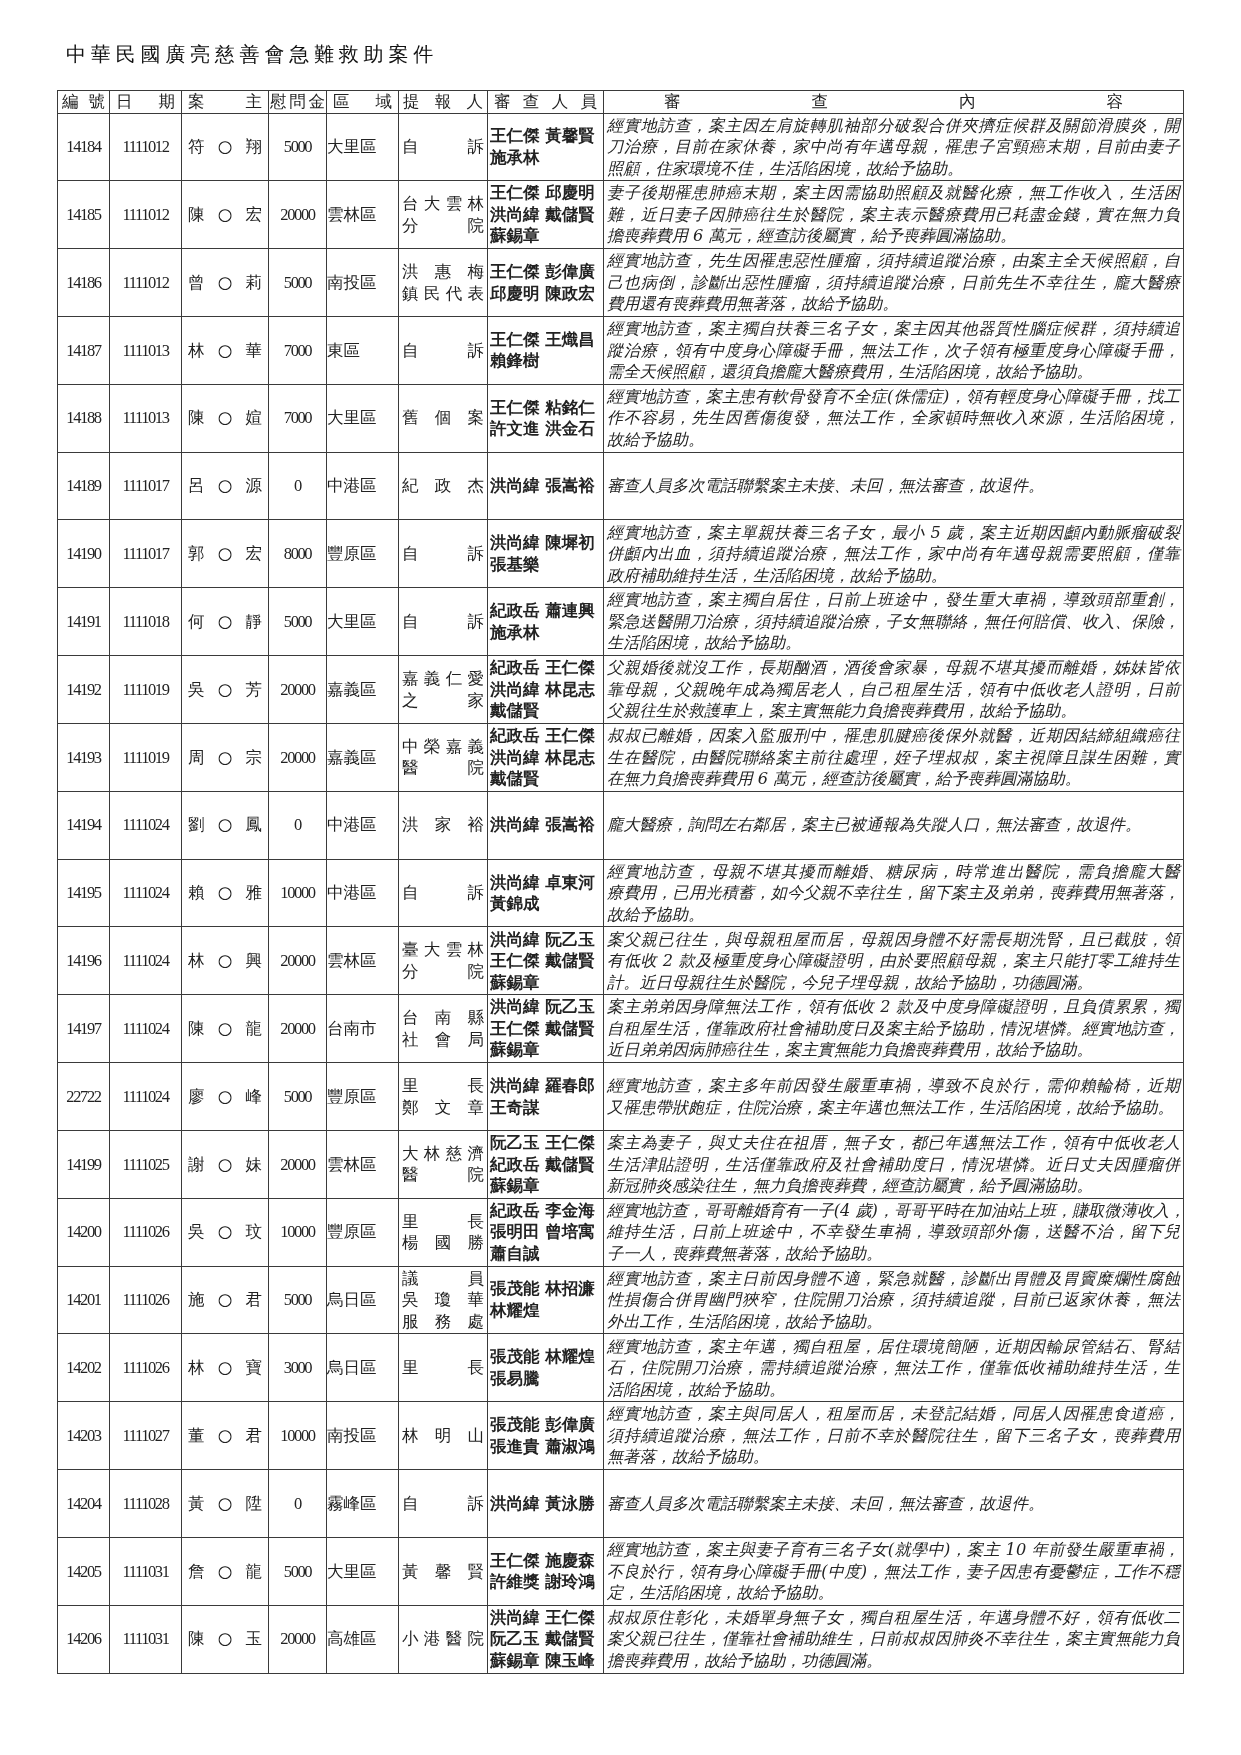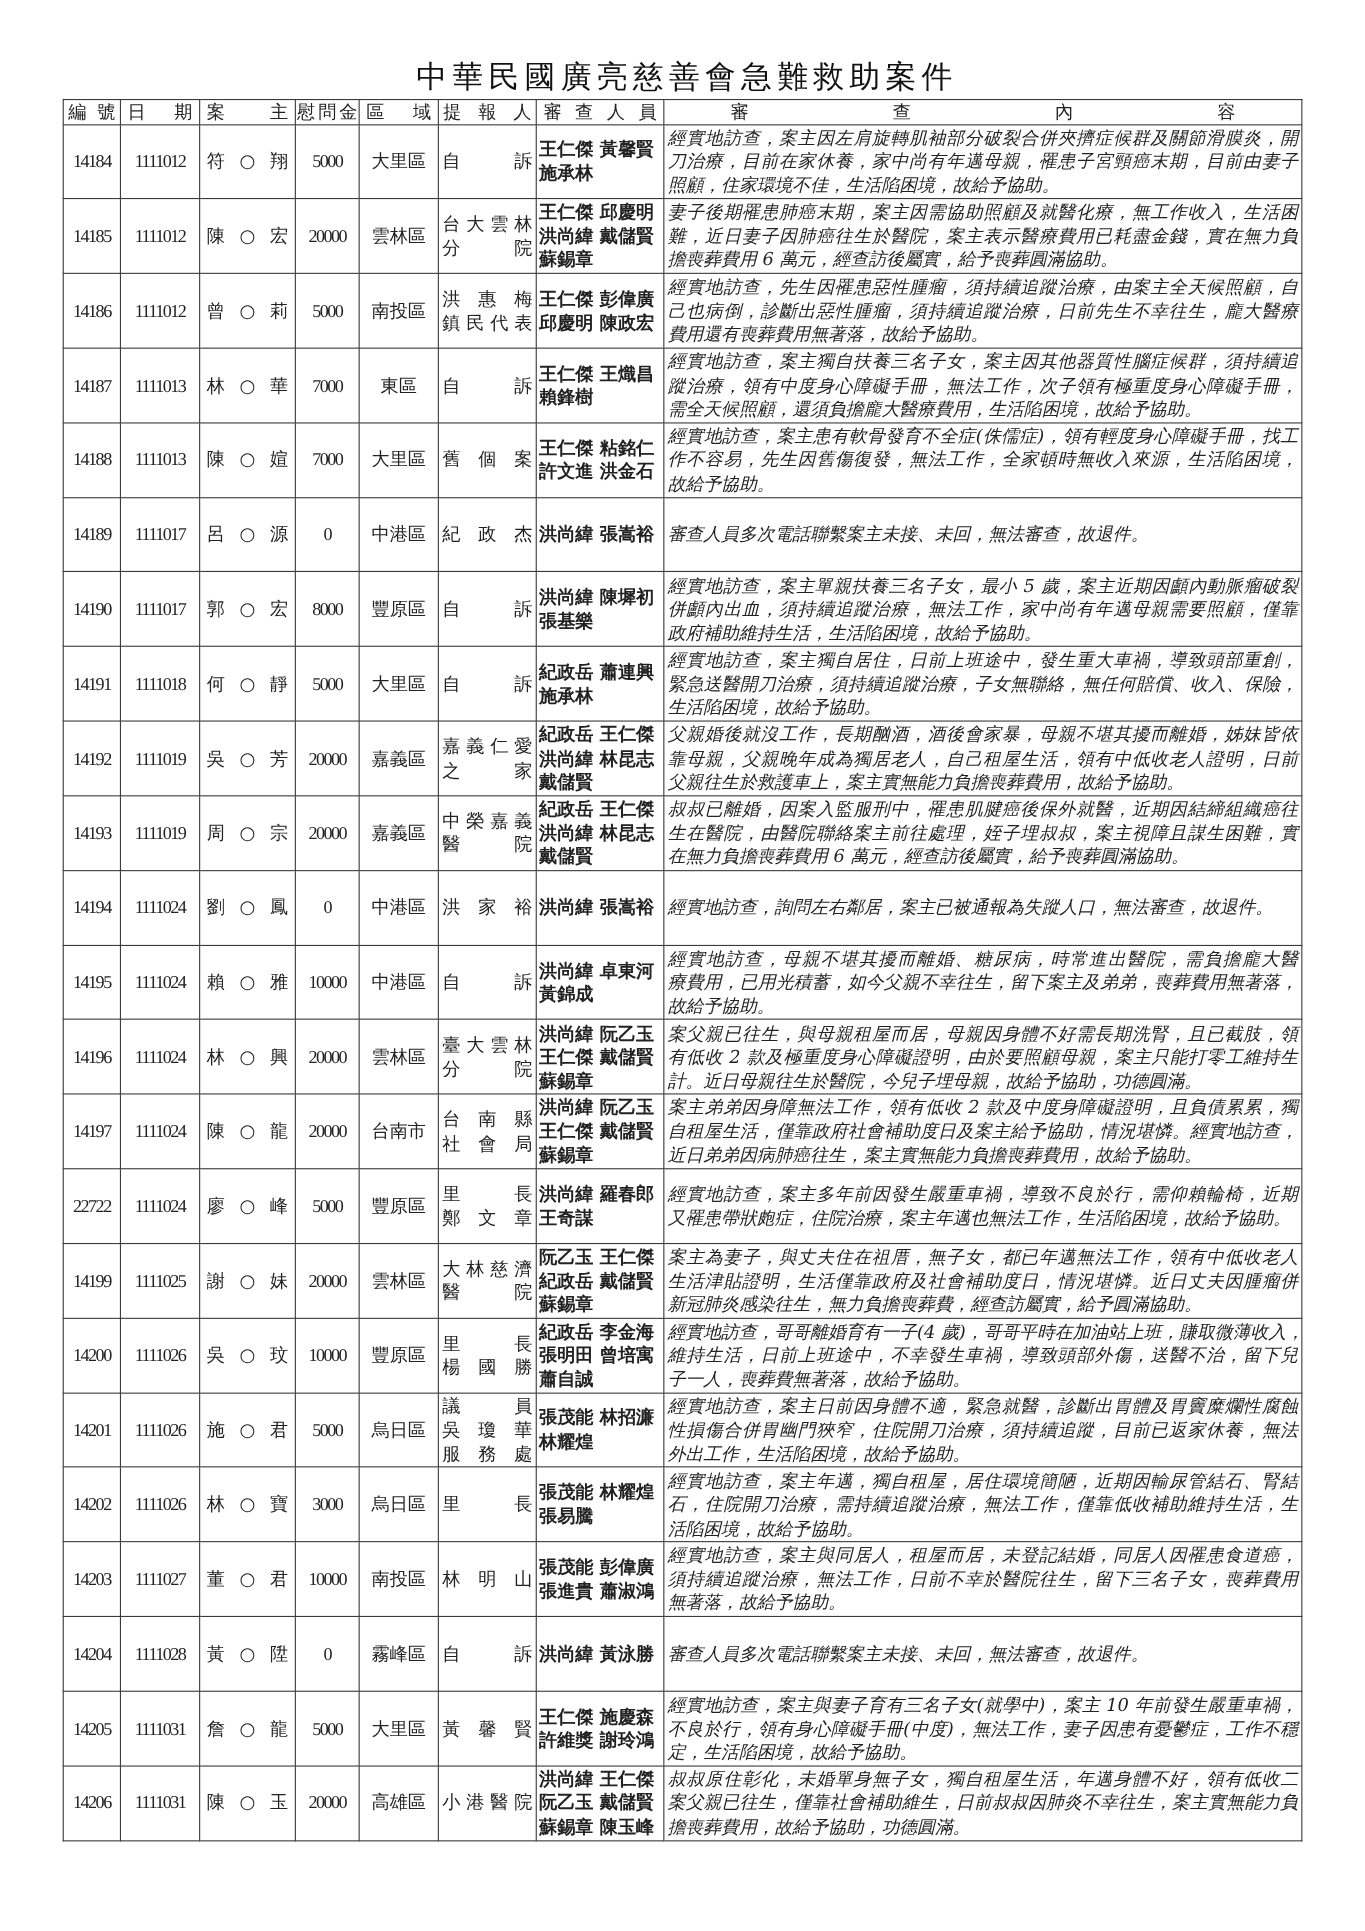--- a/index.html
+++ b/index.html
@@ -1,23 +1,23 @@
 <!DOCTYPE html>
 <html><head>
 <meta charset="utf-8">
 <style>
   html, body { margin:0; padding:0; }
   body {
     width:1241px; height:1755px; background:#ffffff; position:relative; overflow:hidden;
     font-family:"DejaVu Serif", serif; color:#222;
   }
   .title {
-    position:absolute; top:56px; left:57px; width:1126px; box-sizing:border-box;
-    padding-left:9px; text-align:center; font-family:"DejaVu Sans", sans-serif;
-    font-size:28px; line-height:28px; letter-spacing:4.8px; color:#111;
+    position:absolute; top:40px; left:57px; width:1126px; box-sizing:border-box;
+    padding-left:9px; font-family:"DejaVu Sans", sans-serif;
+    font-size:20px; line-height:28px; letter-spacing:4.8px; color:#111;
   }
   table.cases {
     position:absolute; left:57px; top:90px; width:1126px;
     border-collapse:collapse; table-layout:fixed;
   }
   table.cases td {
     border:1.3px solid #3a3a3a; padding:0; vertical-align:middle;
     font-size:16.5px; line-height:21.5px; overflow:hidden;
   }
   tr.hdr { height:22px; }
@@ -29,21 +29,21 @@
   .hdr .h-amt .dist { padding:0 1px; }
   .hdr .h-area .dist { padding:0 6px; }
   .hdr .h-rep .dist { padding:0 4px; }
   .hdr .h-rev .dist { padding:0 6px; }
   .hdr .h-content .dist { padding:0 60px; }
   .num {
     font-family:"Liberation Serif", serif; font-size:18px; letter-spacing:-1.4px;
     text-align:center; white-space:nowrap;
   }
   .c-app .dist { padding:0 6px; }
-  .c-area { text-align:center; white-space:nowrap; }
+  .c-area { white-space:nowrap; }
   .c-rep .dist { padding:0 3px; }
   .c-rev { padding-left:2px !important; white-space:nowrap;font-weight:bold; }
   .c-content { padding:0 3px !important;font-style:italic; }
   .ln { white-space:nowrap; font-size:16.2px; }
   .ln:not(:last-child) { text-align:justify; text-align-last:justify; }
 </style>
 </head>
 <body>
 
 <div class="title">中華民國廣亮慈善會急難救助案件</div>
@@ -450,21 +450,21 @@
           <div class="dist">
             <span>洪</span>
             <span>家</span>
             <span>裕</span>
           </div>
         </td>
     <td class="c-rev">
           <div>洪尚緯 張嵩裕</div>
         </td>
     <td class="c-content">
-          <div class="ln">經實地訪查，詢問左右鄰居，案主已被通報為失蹤人口，無法審查，故退件。</div>
+          <div class="ln">龐大醫療，詢問左右鄰居，案主已被通報為失蹤人口，無法審查，故退件。</div>
         </td>
   </tr>
 
   <tr class="row">
     <td class="num">14195</td>
     <td class="num">1111024</td>
     <td class="c-app">
           <div class="dist">
             <span>賴</span>
             <span>○</span>

